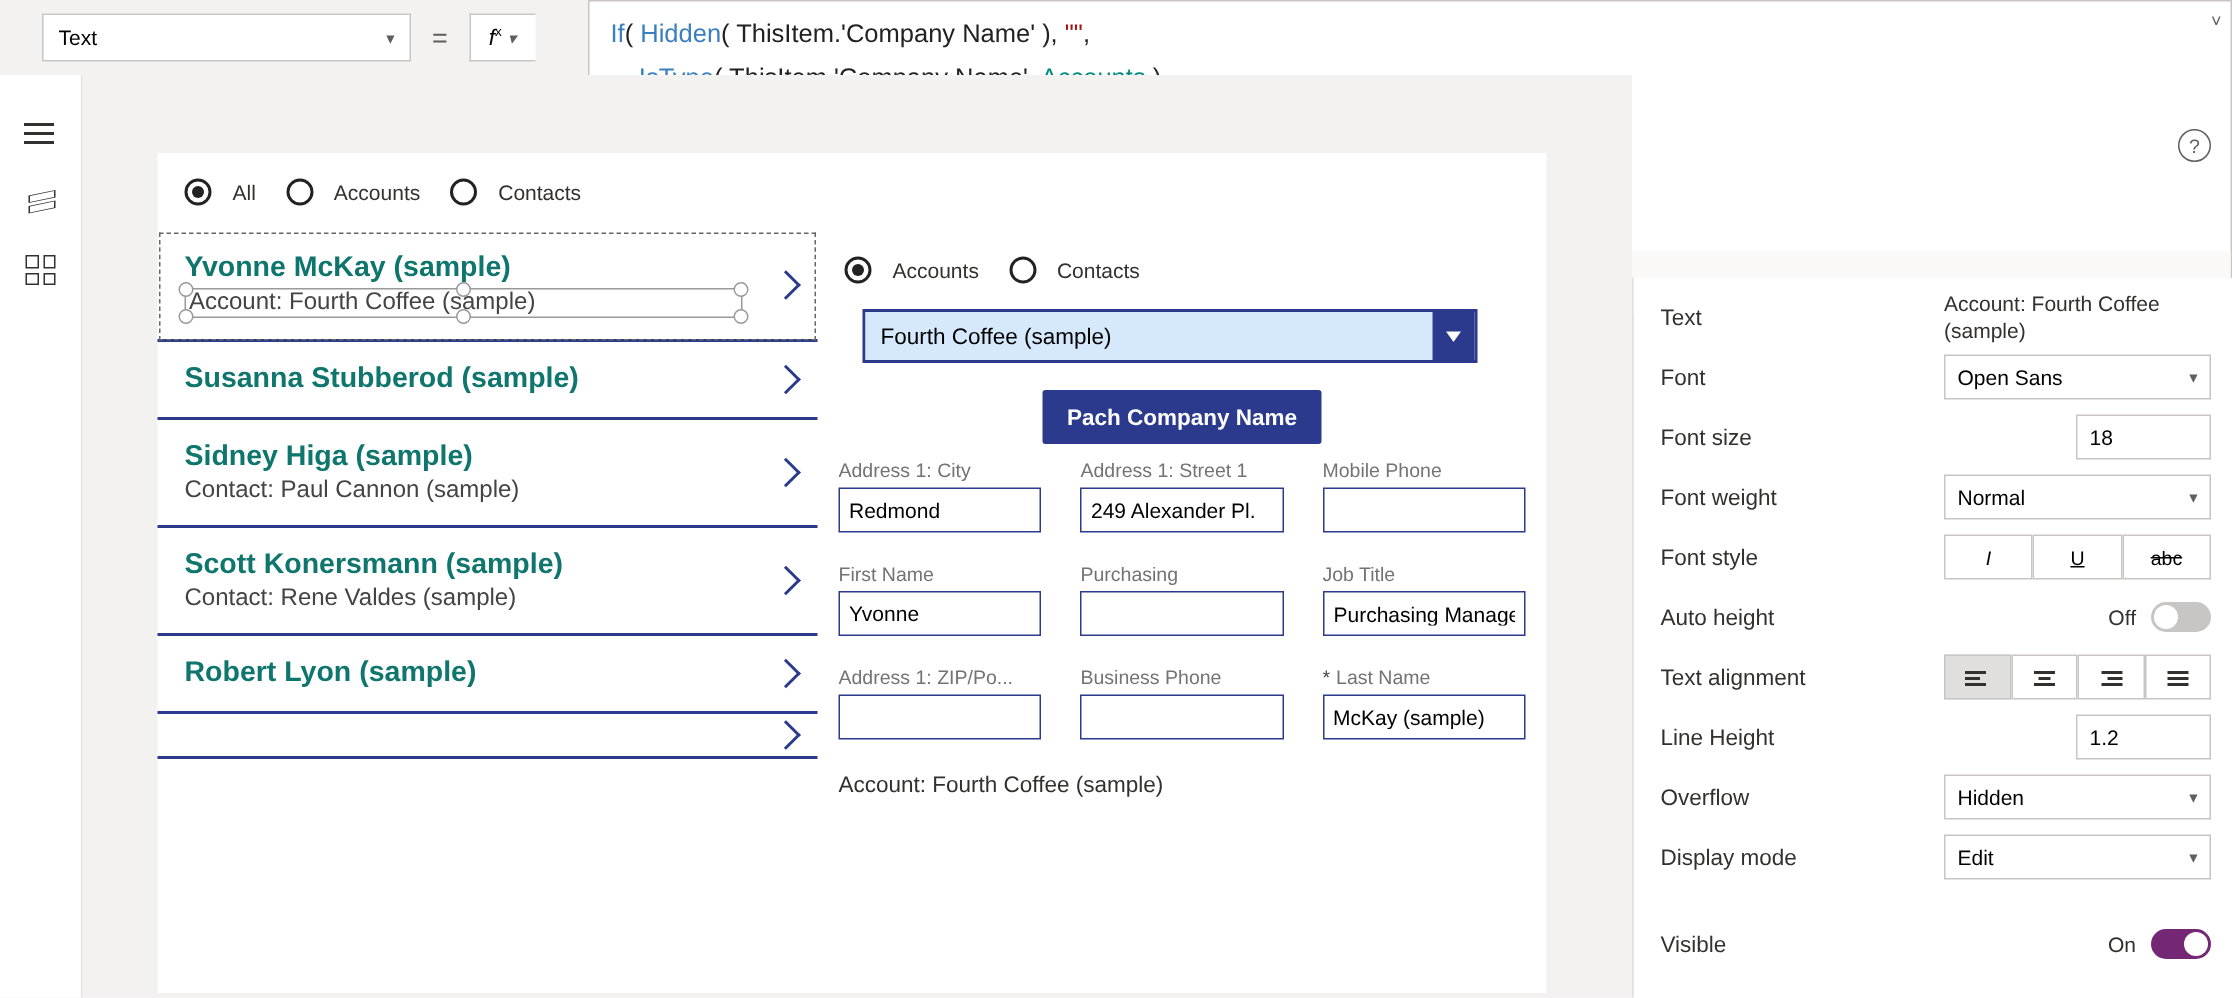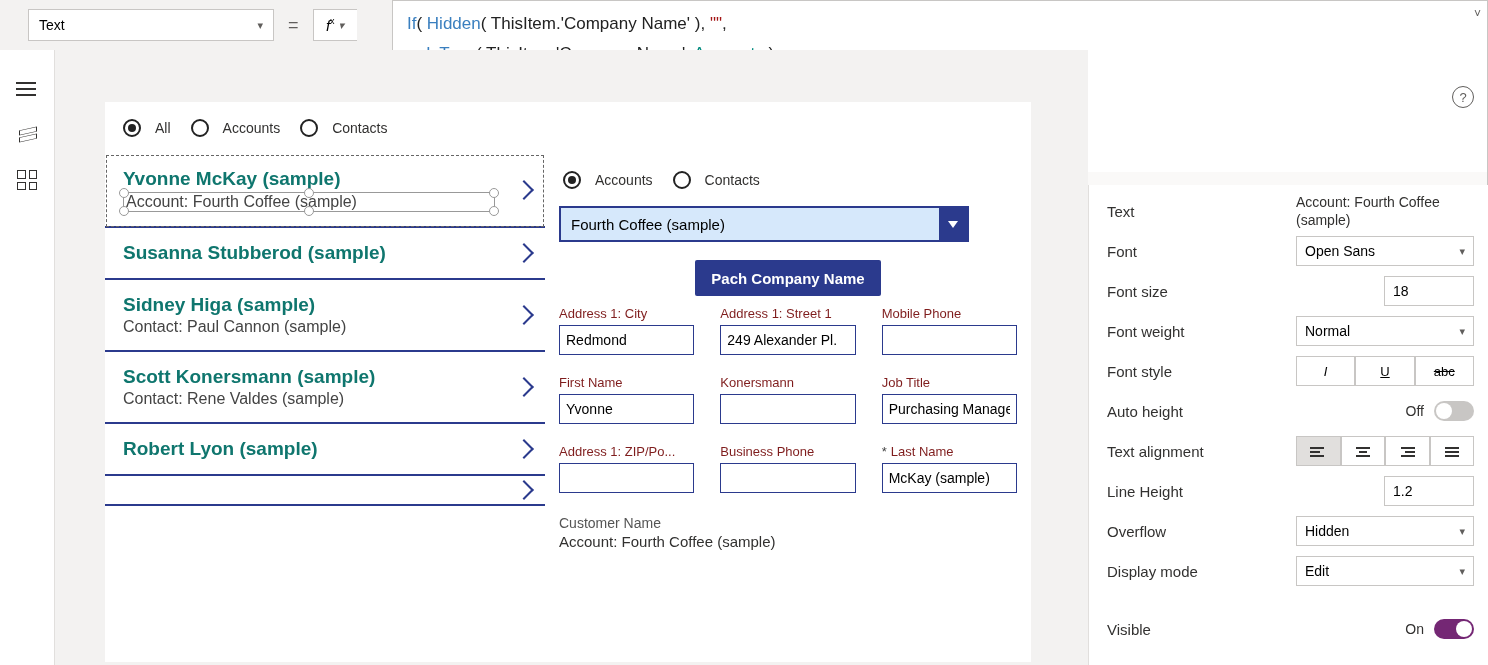--- a/index.html
+++ b/index.html
@@ -57,27 +57,27 @@
   .li-title{font-size:19px; font-weight:600; color:#0f766e;}
   .li-sub{font-size:16px; color:#444; margin-top:2px;}
   .li-arrow{position:absolute; right:14px; top:50%; transform:translateY(-50%); border-top:2px solid #2b3a8d; border-right:2px solid #2b3a8d; width:14px;height:14px; transform: translateY(-50%) rotate(45deg);}
   
   .selected { outline: 1.5px dashed #666; outline-offset:-2px; }
   .sel-sub { border:1px solid #999; padding:0 2px; position:relative;}
   .handle{position:absolute;width:10px;height:10px;border:1px solid #999;background:#fff;border-radius:50%;}
 
   .detailcol { width:486px; padding:0 14px 14px 14px;}
   .detail-radio-row{height:52px;display:flex;align-items:center;gap:14px;padding:0 4px;}
-  .combo{width:410px;height:36px;border:2px solid #2b3a8d;display:flex;align-items:center;}
+  .combo{width:410px;height:36px;border:2px solid #2b3a8d;display:flex;align-items:center;margin-left:16px;}
   .combo-text{flex:1;padding:0 10px;font-size:15px;background:#d6e8fb;height:100%;display:flex;align-items:center;}
   .combo-btn{width:28px;height:100%;background:#2b3a8d;display:flex;align-items:center;justify-content:center;}
   .combo-btn::after{content:"";border-left:5px solid transparent;border-right:5px solid transparent;border-top:7px solid #fff;}
   .bigbtn{margin:18px auto 10px auto; width:186px;height:36px;background:#2b3a8d;color:#fff;font-size:15px;font-weight:600;display:flex;align-items:center;justify-content:center;border-radius:2px;}
   .form-grid{display:grid;grid-template-columns:repeat(3, 1fr); gap:20px 26px; margin-top:10px;}
-  .fld-label{font-size:13px;color:#7f1d1d;margin-bottom:4px;white-space:nowrap;overflow:hidden;text-overflow:ellipsis;}
+  .fld-label{font-size:13px;color:#737373;margin-bottom:4px;white-space:nowrap;overflow:hidden;text-overflow:ellipsis;}
   .fld-input{height:30px;border:1.8px solid #2b3a8d;font-size:14px;padding:0 6px;width:100%;background:#fff;}
   .req::before{content:"*";color:#444;margin-right:4px;}
   .cname-block{margin-top:22px;}
   .cname-lbl{font-size:14px;color:#555;margin-bottom:2px;}
   .cname-val{font-size:15px;color:#323130;}
 
   
   .props { position:absolute; right:0; top:185px; width:400px; bottom:0; background:#fff; border-left:1px solid #e1dfdd; padding:6px 14px 18px 18px; overflow:auto;}
   .prow{display:flex;align-items:center;min-height:40px;}
   .plabel{flex:1;font-size:15px;color:#323130;}
@@ -212,28 +212,27 @@
           <div class="combo-btn"></div>
         </div>
         <div class="bigbtn">
             <span>Pach Company Name</span>
           </div>
         <div class="form-grid" id="formgrid">
             <div><div class="fld-label">Address 1: City</div><input class="fld-input" value="Redmond" style=""></div>
             <div><div class="fld-label">Address 1: Street 1</div><input class="fld-input" value="249 Alexander Pl." style=""></div>
             <div><div class="fld-label">Mobile Phone</div><input class="fld-input" style=""></div>
             <div><div class="fld-label">First Name</div><input class="fld-input" value="Yvonne" style=""></div>
-            <div><div class="fld-label">Konersmann</div><input class="fld-input" style=""></div>
+            <div><div class="fld-label">Purchasing</div><input class="fld-input" style=""></div>
             <div><div class="fld-label">Job Title</div><input class="fld-input" value="Purchasing Manager" style=""></div>
             <div><div class="fld-label">Address 1: ZIP/Po...</div><input class="fld-input" style=""></div>
             <div><div class="fld-label">Business Phone</div><input class="fld-input" style=""></div>
             <div><div class="fld-label req">Last Name</div><input class="fld-input" value="McKay (sample)" style=""></div>
           </div>
         <div class="cname-block">
-          <div class="cname-lbl">Customer Name</div>
           <div class="cname-val">Account: Fourth Coffee (sample)</div>
         </div>
       </div>
     </div>
   </div>
 </div>
 
 <div class="props">
   <div class="prow">
     <div class="plabel">Text</div>

